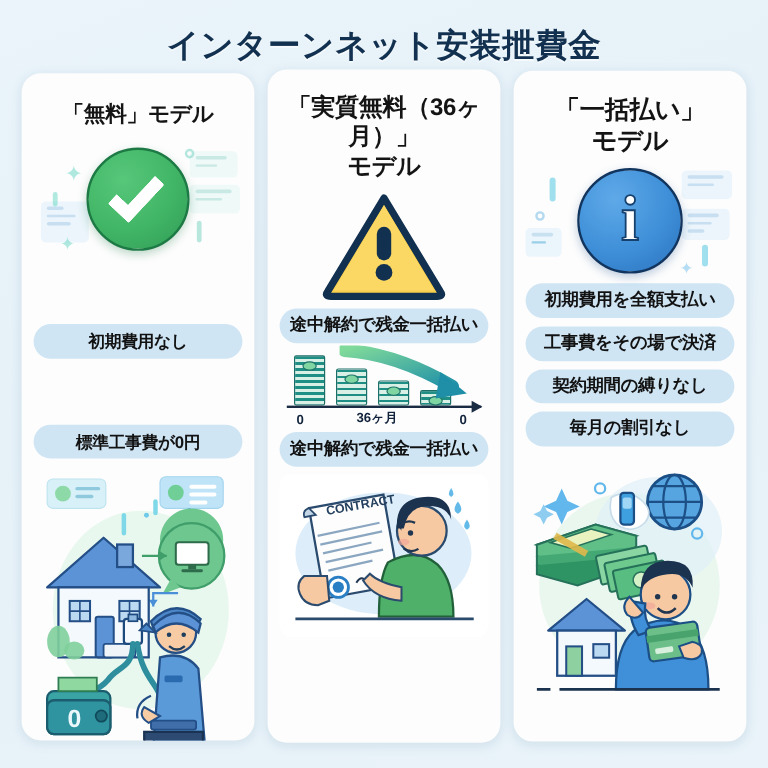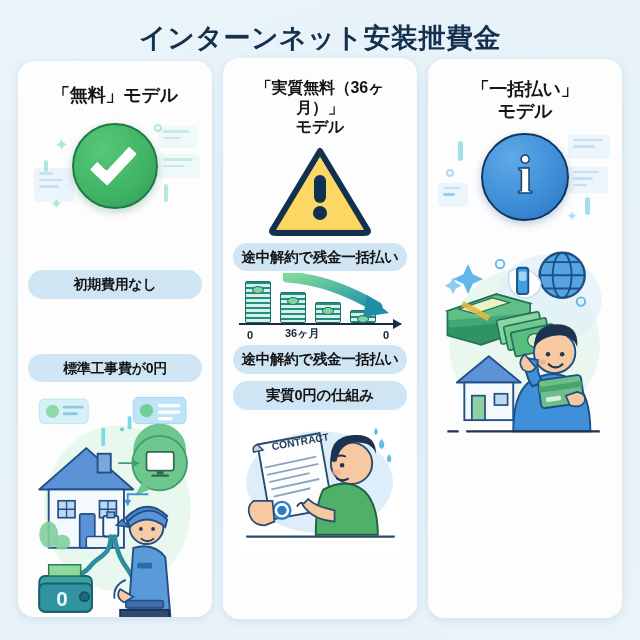--- a/index.html
+++ b/index.html
@@ -47,22 +47,22 @@
   .card.c3 { height: 559px; }
 
   .card-title {
     text-align: center;
     color: #141414;
     font-weight: bold;
     line-height: 1.22;
     letter-spacing: -.2px;
   }
   .c1 .card-title { font-size: 18px; padding: 10px 0 4px; }
-  .c2 .card-title { font-size: 16px; padding: 6px 0 2px; }
-  .c3 .card-title { font-size: 18px; padding: 6px 0 2px; }
+  .c2 .card-title { font-size: 20px; padding: 6px 0 2px; }
+  .c3 .card-title { font-size: 21px; padding: 6px 0 2px; }
 
   
   .hero {
     height: 112px;
     position: relative;
     display: flex;
     align-items: center;
     justify-content: center;
   }
   .c2 .hero { height: 104px; }
@@ -339,27 +339,26 @@
           <linearGradient id="arrGrad" x1="0" y1="0" x2="1" y2="1">
             <stop offset="0%" stop-color="#7fd99a"></stop>
             <stop offset="100%" stop-color="#1f8fa8"></stop>
           </linearGradient>
         </defs>
         <path d="M4 4 C40 6, 70 20, 94 34" stroke="url(#arrGrad)" stroke-width="11" fill="none" stroke-linecap="round"></path>
         <path d="M84 22 L106 40 L80 44 Z" fill="#1f8fa8"></path>
       </svg>
       <div class="chart-axis"></div>
       <div class="axis-label" style="left:12px;">0</div>
-      <div class="axis-label" style="left:50px;margin-top:40px;">36ヶ月</div>
+      <div class="axis-label" style="left:62px;margin-top:40px;">36ヶ月</div>
       <div class="axis-label" style="right:16px;">0</div>
     </div>
 
     <div class="pills">
       <div class="pill">途中解約で残金一括払い</div>
-      <div class="pill">実質0円の仕組み</div>
     </div>
 
     <div class="illus">
       <svg viewBox="0 0 185 136" xmlns="http://www.w3.org/2000/svg">
         <ellipse cx="92" cy="66" rx="78" ry="54" fill="#ddeefa"></ellipse>
 
         <path d="M26 26 l66 -12 14 80 -66 12 z" fill="#fdfdfd" stroke="#2a4a6e" stroke-width="2"></path>
         <path d="M26 26 q-6 2 -4 8 l10 -2 z" fill="#c3d6e6" stroke="#2a4a6e" stroke-width="1.6"></path>
         <text x="42" y="32" font-family="Liberation Sans, sans-serif" font-size="11" font-weight="bold" fill="#24405e" transform="rotate(-10 42 32)">CONTRACT</text>
         <g stroke="#8aa6c0" stroke-width="2" transform="rotate(-10 60 50)">
@@ -419,20 +418,26 @@
           <div class="doc-line" style="width:14px;"></div>
       </div>
       <div class="deco bar-v" style="right:22px; top:72px; width:5px; height:18px; background:#53c7e0;"></div>
       <div class="deco spark blue" style="right:34px; top:84px; font-size:14px;">✦</div>
 
       <div class="info-circle">
         <div class="info-i">i</div>
       </div>
     </div>
 
+    <div class="pills">
+      <div class="pill">初期費用を全額支払い</div>
+      <div class="pill">工事費をその場で決済</div>
+      <div class="pill">契約期間の縛りなし</div>
+      <div class="pill">毎月の割引なし</div>
+    </div>
 
     <div class="illus">
       <svg viewBox="0 0 185 212" xmlns="http://www.w3.org/2000/svg">
         <ellipse cx="92" cy="108" rx="80" ry="82" fill="#e6f6ec" opacity=".85"></ellipse>
         <ellipse cx="118" cy="60" rx="56" ry="48" fill="#dff0f8" opacity=".7"></ellipse>
 
         <path d="M32 22 l5 11 11 5 -11 5 -5 11 -5 -11 -11 -5 11 -5 z" fill="#62b8ec"></path>
         <path d="M16 36 l3 6 6 3 -6 3 -3 6 -3 -6 -6 -3 6 -3 z" fill="#8ecdf0"></path>
         <circle cx="66" cy="22" r="4.5" fill="none" stroke="#62b8ec" stroke-width="2"></circle>
         <circle cx="152" cy="62" r="4.5" fill="none" stroke="#62b8ec" stroke-width="2"></circle>

